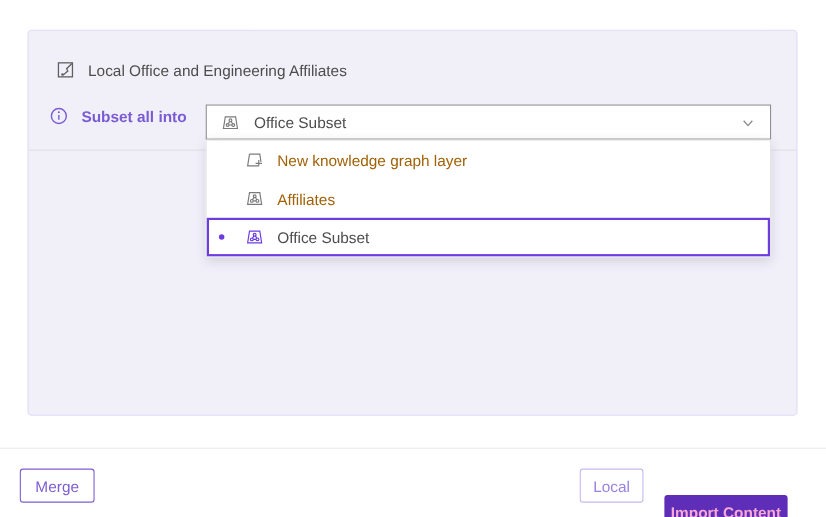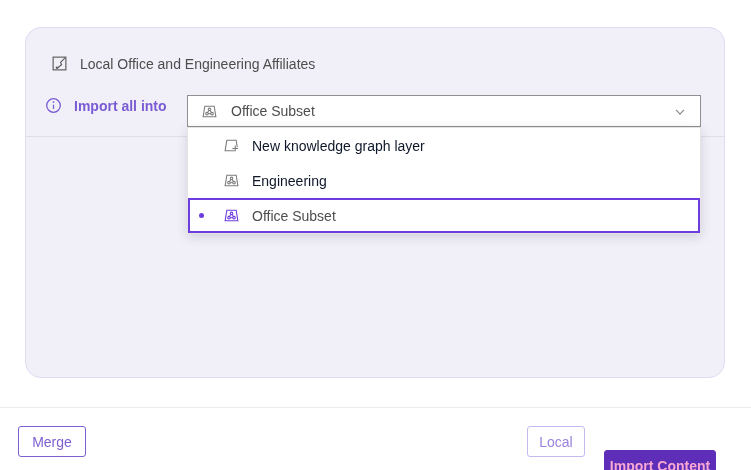--- a/index.html
+++ b/index.html
@@ -7,21 +7,21 @@
   body {
     font-family: "Liberation Sans", "DejaVu Sans", sans-serif;
     width: 751px; height: 470px; position: relative; overflow: hidden;
     color: #4d4d4d;
   }
   .screen { position: absolute; inset: 0; }
 
   
   .panel {
     position: absolute; left: 25px; top: 27px; width: 700px; height: 351px;
-    background: #f1f0f9; border: 1px solid #dedbf3; border-radius: 16px;
+    background: #f1f0f9; border: 1px solid #dedbf3; border-radius: 4px;
   }
   .panel-divider {
     position: absolute; left: 0; top: 108px; width: 100%; height: 0;
     border-top: 1px solid #dfdfe6;
   }
   .source-row {
     position: absolute; left: 25px; top: 27px;
     display: flex; align-items: center; gap: 12px;
   }
   .source-row .txt { font-size: 14px; color: #4d4d4d; }
@@ -50,21 +50,21 @@
 
   
   .popup {
     position: absolute; left: 161px; top: 99px; width: 514px;
     background: #ffffff; border: 1px solid #e4e4e4;
     box-shadow: 0 3px 10px rgba(60,60,90,0.18);
   }
   .option {
     position: relative; height: 35px;
     display: flex; align-items: center; gap: 12px; padding-left: 35px;
-    font-size: 14px; color: #0f172a; cursor: pointer; background: #ffffff;
+    font-size: 14px; color: #a16207; cursor: pointer; background: #ffffff;
   }
   .option.selected {
     border: 2px solid #6d3ce0; padding-left: 33px; color: #4d4d4d;
   }
   .option .bullet {
     position: absolute; left: 9px; top: 50%; margin-top: -3px;
     width: 5px; height: 5px; border-radius: 50%; background: #6d3ce0;
   }
 
   
@@ -102,21 +102,21 @@
     </div>
 
     <div class="merge-row">
       <span class="icon ic-purple">
         <svg width="17" height="17" viewBox="0 0 16 16" fill="none" stroke="currentColor" stroke-width="1.2">
           <circle cx="8" cy="8" r="6.4"></circle>
           <line x1="8" y1="7.2" x2="8" y2="11.2"></line>
           <circle cx="8" cy="4.8" r="0.9" fill="currentColor" stroke="none"></circle>
         </svg>
       </span>
-      <span class="merge-label">Import all into</span>
+      <span class="merge-label">Subset all into</span>
     </div>
 
     <div class="panel-divider"></div>
 
     <div class="select">
       <span class="icon ic-midgray">
         <svg width="17" height="17" viewBox="0 0 16 16" fill="none" stroke="currentColor" stroke-width="1">
           <path d="M3.6 3 L12.4 3 L14 13 L2 13 Z"></path>
           <circle cx="8" cy="6" r="1.2"></circle>
           <circle cx="5.6" cy="10" r="1.2"></circle>
@@ -152,21 +152,21 @@
           <svg width="17" height="17" viewBox="0 0 16 16" fill="none" stroke="currentColor" stroke-width="1">
             <path d="M3.6 3 L12.4 3 L14 13 L2 13 Z"></path>
             <circle cx="8" cy="6" r="1.2"></circle>
             <circle cx="5.6" cy="10" r="1.2"></circle>
             <circle cx="10.4" cy="10" r="1.2"></circle>
             <line x1="7.3" y1="7" x2="6.2" y2="9"></line>
             <line x1="8.7" y1="7" x2="9.8" y2="9"></line>
             <line x1="6.8" y1="10" x2="9.2" y2="10"></line>
           </svg>
         </span>
-        <span>Engineering</span>
+        <span>Affiliates</span>
       </div>
 
       <div class="option selected">
         <span class="bullet"></span>
         <span class="icon ic-accent">
           <svg width="17" height="17" viewBox="0 0 16 16" fill="none" stroke="currentColor" stroke-width="1">
             <path d="M3.6 3 L12.4 3 L14 13 L2 13 Z"></path>
             <circle cx="8" cy="6" r="1.2"></circle>
             <circle cx="5.6" cy="10" r="1.2"></circle>
             <circle cx="10.4" cy="10" r="1.2"></circle>

